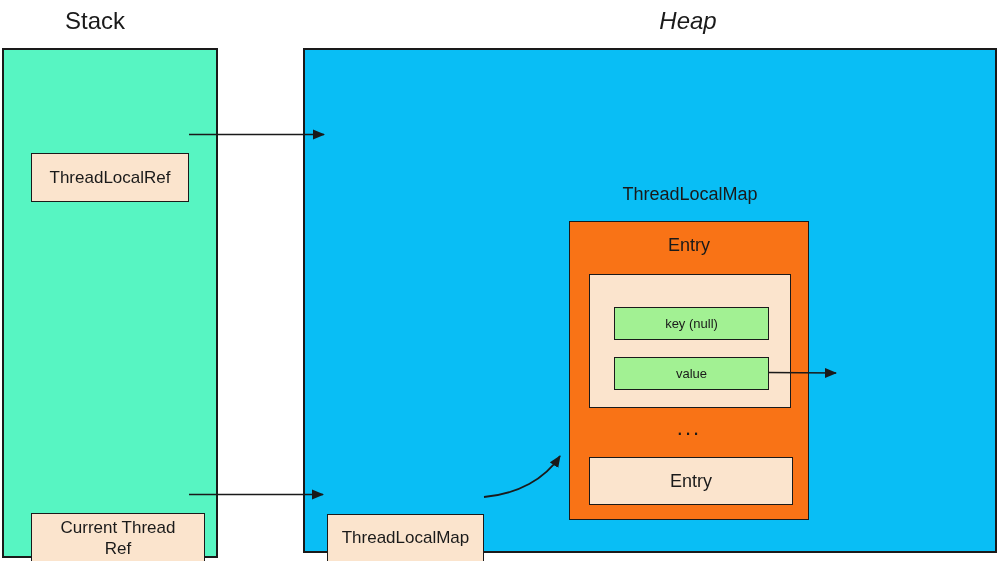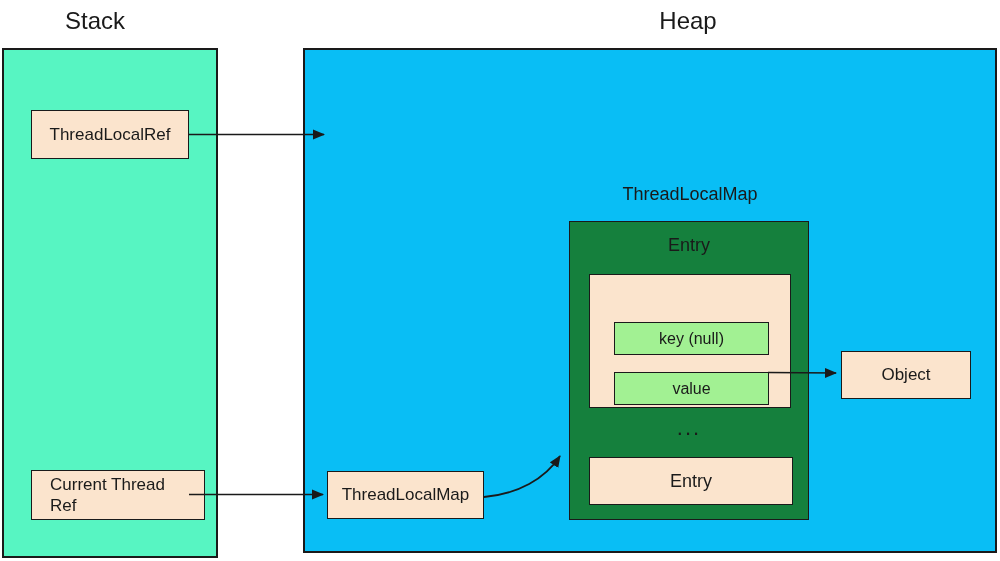--- a/index.html
+++ b/index.html
@@ -14,37 +14,39 @@
     overflow: hidden;
   }
   .region-title {
     position: absolute;
     top: 7px;
     transform: translateX(-50%);
     font-size: 24px;
     white-space: nowrap;
   }
   #stack-title { left: 95px; }
-  #heap-title  { left: 688px; }
+  #heap-title  { left: 688px; font-style: italic; }
 
   .region {
     position: absolute;
     border: 2px solid #1a1a1a;
   }
   #stack-region { left: 2px;   top: 48px; width: 216px; height: 510px; }
   #heap-region  { left: 303px; top: 48px; width: 694px; height: 505px; }
 
   .node {
     position: absolute;
     border: 1.5px solid #1a1a1a;
     display: flex;
     align-items: center;
     justify-content: center;
+    text-align: center;
     font-size: 17px;
     line-height: 1.25;
+    margin-top: 43px;
   }
   #threadlocalref-box     { left: 31px;  top: 110px; width: 158px; height: 49px; }
   #threadlocal-box        { left: 328px; top: 110px; width: 130px; height: 49px; }
   #current-thread-ref-box { left: 31px;  top: 470px; width: 174px; height: 50px; padding: 0 18px; }
   #threadlocalmap-box     { left: 327px; top: 471px; width: 157px; height: 48px; }
   #object-box             { left: 841px; top: 351px; width: 130px; height: 48px; }
 
   #threadlocalmap-title {
     position: absolute;
     left: 690px;
@@ -70,22 +72,21 @@
     left: 19px; top: 52px; width: 202px; height: 134px;
     border: 1.5px solid #1a1a1a;
   }
   .kv-box {
     position: absolute;
     left: 24px; width: 155px; height: 33px;
     border: 1.5px solid #1a1a1a;
     display: flex;
     align-items: center;
     justify-content: center;
-    font-size: 16px;
-    margin-top: 15px;
+    font-size: 13px;
   }
   #key-box   { top: 32px; }
   #value-box { top: 82px; text-align: center; }
   #entry-ellipsis {
     position: absolute;
     top: 193px; left: 0; width: 100%;
     text-align: center;
     font-size: 22px;
     letter-spacing: 2px;
   }
@@ -117,25 +118,24 @@
   <div id="stack-region" class="region" style="background-color: rgb(87, 245, 194);"></div>
   <div id="heap-region" class="region" style="background-color: rgb(9, 190, 245);"></div>
 
   <div id="threadlocalref-box" class="node" style="background-color: rgb(251, 228, 205);">ThreadLocalRef</div>
 
 
   <div id="current-thread-ref-box" class="node" style="background-color: rgb(251, 228, 205);">Current Thread Ref</div>
 
   <div id="threadlocalmap-box" class="node" style="background-color: rgb(251, 228, 205);">ThreadLocalMap</div>
 
-  <div id="object-box" class="node" style="background-color: rgb(251, 228, 205);">Object</div>
 
   <div id="threadlocalmap-title">ThreadLocalMap</div>
 
-  <div id="entry-container" style="background-color: #15803d; padding-left: 24px;">
+  <div id="entry-container" style="background-color: #f97316; padding-left: 24px;">
     <div id="entry-label">Entry</div>
     <div id="entry-inner-box" style="background-color: rgb(251, 228, 205);">
       <div id="key-box" class="kv-box" style="background-color: rgb(162, 241, 147);">key (null)</div>
       <div id="value-box" class="kv-box" style="background-color: rgb(162, 241, 147);">value</div>
     </div>
     <div id="entry-ellipsis">...</div>
     <div id="entry2-box" style="background-color: rgb(251, 228, 205);">Entry</div>
   </div>
 
   <svg id="arrow-layer" viewBox="0 0 1000 561" xmlns="http://www.w3.org/2000/svg">

